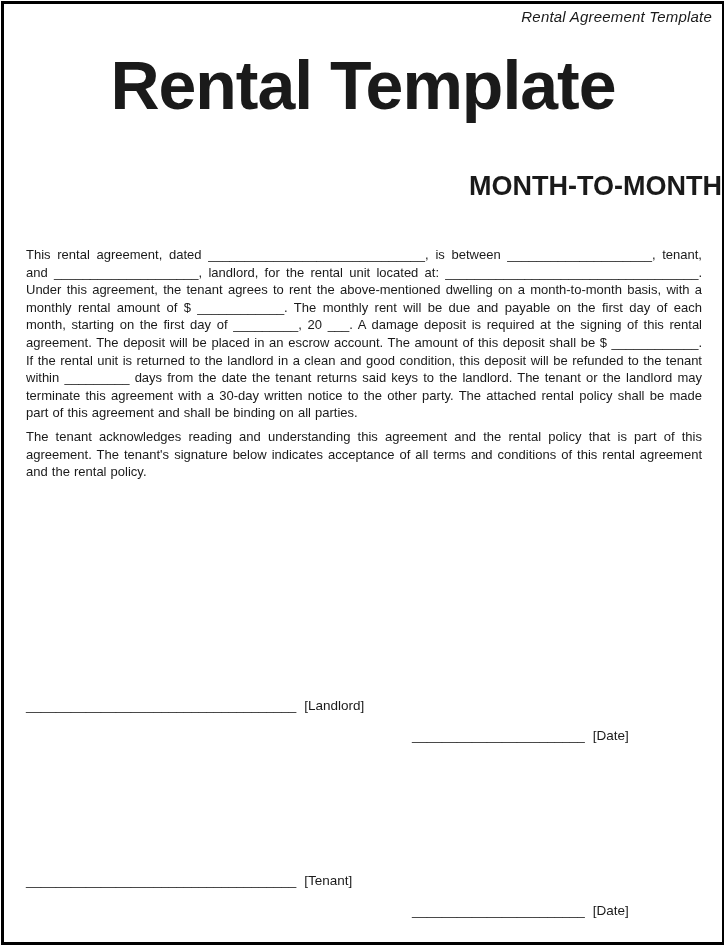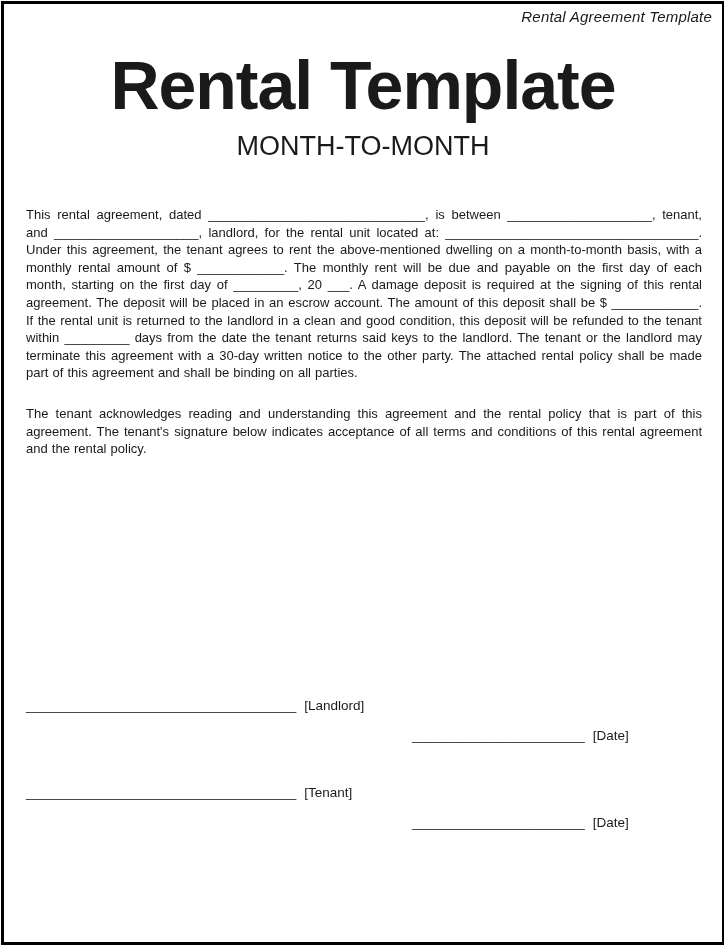--- a/index.html
+++ b/index.html
@@ -33,45 +33,45 @@
   }
   .doc-title {
     text-align: center;
     font-size: 68px;
     font-weight: bold;
     letter-spacing: -1px;
     line-height: 1.0;
     margin-top: 26px;
   }
   .doc-subtitle {
-    text-align: center;
+    text-align: right;
     font-size: 27px;
-    font-weight: normal;
+    font-weight: bold;
     letter-spacing: 0;
-    margin-top: 12px;
+    margin-top: 52px;
   }
   .body-text {
     margin: 44px 20px 0 22px;
     font-size: 13px;
     line-height: 17.6px;
     text-align: justify;
     word-spacing: 0.5px;
   }
   .para-2 {
-    margin-top: 23px;
+    margin-top: 6px;
   }
   .sig-row {
     position: absolute;
     left: 22px;
     right: 20px;
     font-size: 13.5px;
     white-space: nowrap;
   }
   .sig-row-landlord { top: 694px; }
-  .sig-row-tenant   { top: 781px; }
+  .sig-row-tenant   { top: 869px; }
   .sig-line {
     letter-spacing: 0;
   }
   .sig-label {
     padding-left: 8px;
   }
   .date-group {
     position: absolute;
     left: 386px;
     top: 0;

